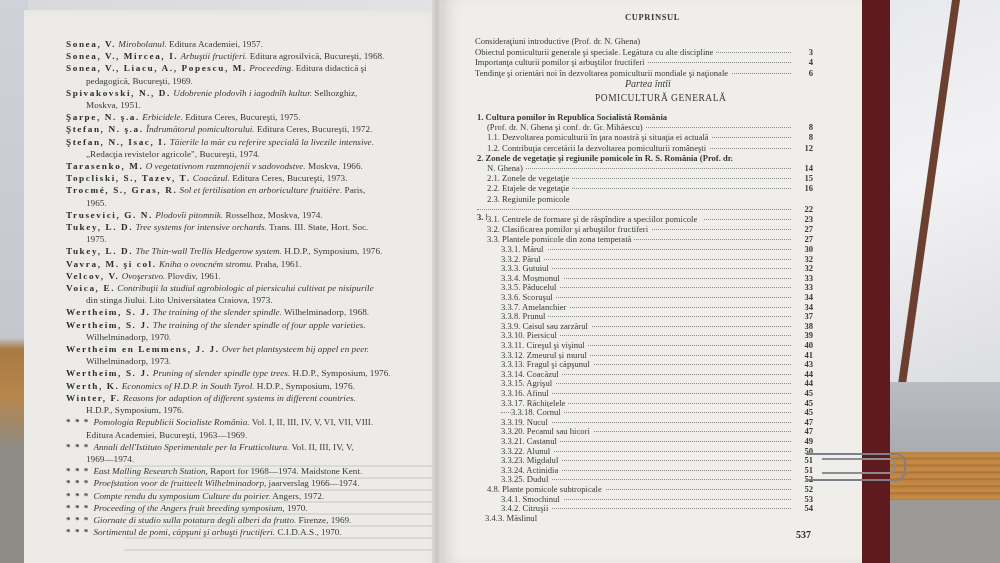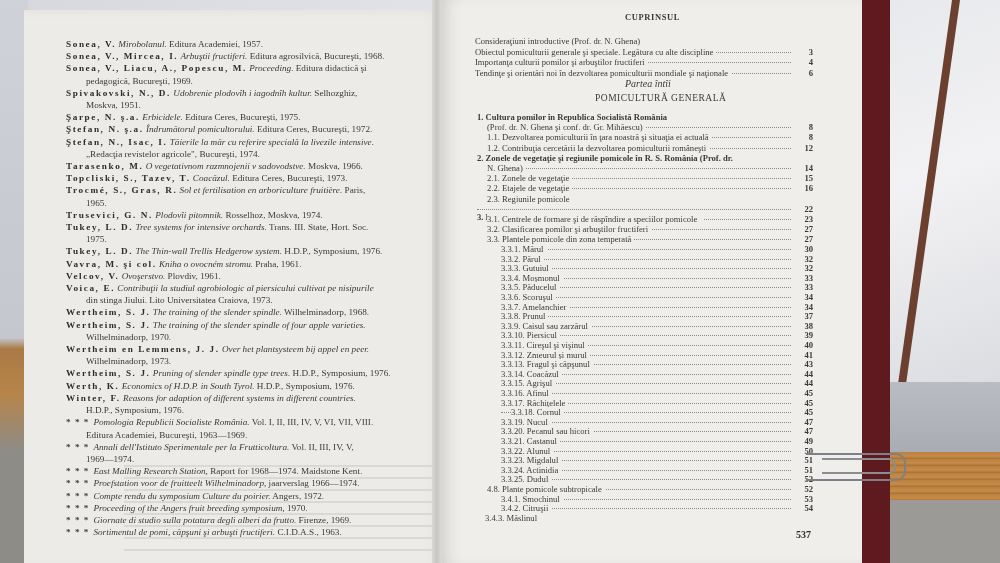--- a/index.html
+++ b/index.html
@@ -88,21 +88,21 @@
     <div class="entry cont"><span class="">H.D.P., Symposium, 1976.</span></div>
     <div class="entry"><span class="stars">* * *</span><span class="title">Pomologia Republicii Socialiste România.</span><span class=""> Vol. I, II, III, IV, V, VI, VII, VIII.</span></div>
     <div class="entry cont"><span class="">Editura Academiei, Bucureşti, 1963—1969.</span></div>
     <div class="entry"><span class="stars">* * *</span><span class="title">Annali dell'Istituto Sperimentale per la Frutticoltura.</span><span class=""> Vol. II, III, IV, V,</span></div>
     <div class="entry cont"><span class="">1969—1974.</span></div>
     <div class="entry"><span class="stars">* * *</span><span class="title">East Malling Research Station,</span><span class=""> Raport for 1968—1974. Maidstone Kent.</span></div>
     <div class="entry"><span class="stars">* * *</span><span class="title">Proefstation voor de fruitteelt Wilhelminadorp,</span><span class=""> jaarverslag 1966—1974.</span></div>
     <div class="entry"><span class="stars">* * *</span><span class="title">Compte rendu du symposium Culture du poirier.</span><span class=""> Angers, 1972.</span></div>
     <div class="entry"><span class="stars">* * *</span><span class="title">Proceeding of the Angers fruit breeding symposium,</span><span class=""> 1970.</span></div>
     <div class="entry"><span class="stars">* * *</span><span class="title">Giornate di studio sulla potatura degli alberi da frutto.</span><span class=""> Firenze, 1969.</span></div>
-    <div class="entry"><span class="stars">* * *</span><span class="title">Sortimentul de pomi, căpşuni şi arbuşti fructiferi.</span><span class=""> C.I.D.A.S., 1963.</span></div>
+    <div class="entry"><span class="stars">* * *</span><span class="title">Sortimentul de pomi, căpşuni şi arbuşti fructiferi.</span><span class=""> C.I.D.A.S., 1970.</span></div>
   </div>
 
 <div class="toc" id="toc">
   <div class="toc-title">CUPRINSUL</div>
 <div class="toc-row" style="top: 36px;">
       <span class="lbl" style="left: 0px;">Consideraţiuni introductive (Prof. dr. N. Ghena)</span>
       <span class="pg"></span>
     </div>
     <div class="toc-row" style="top: 46.5px;">
       <div class="dots" style="left: 0px;"></div>

